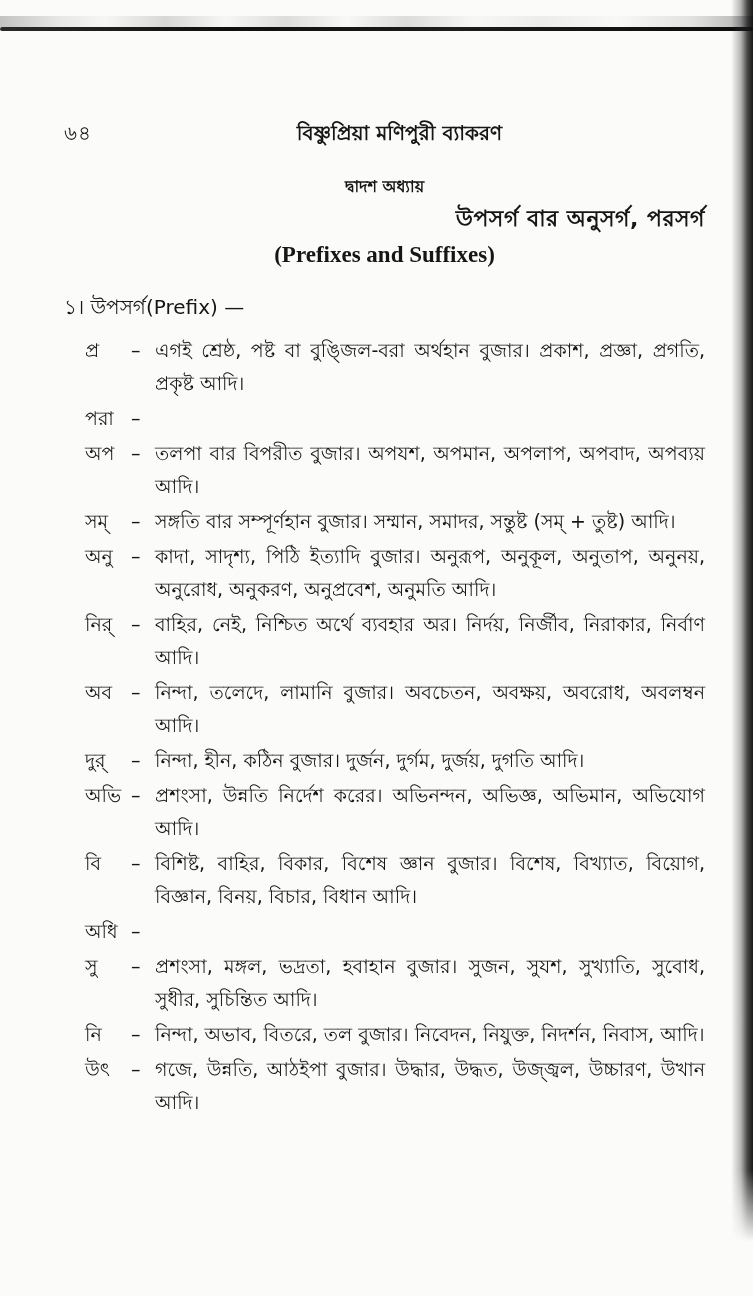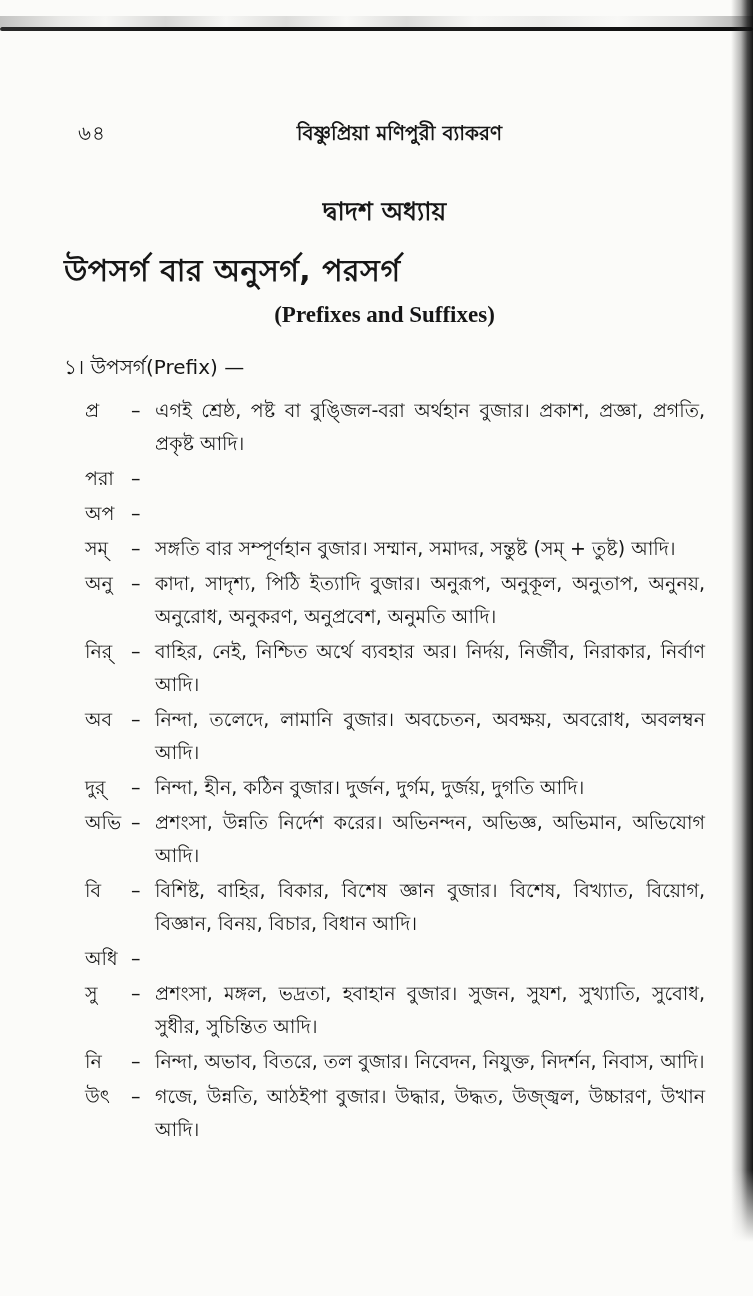--- a/index.html
+++ b/index.html
@@ -34,30 +34,30 @@
   .right-strip-fade {
     position:absolute; top:1170px; right:0; width:24px; height:80px;
     background:linear-gradient(to bottom, rgba(251,251,249,0), #fbfbf9 90%);
   }
   
   .page-body {
     position:absolute; top:118px; left:64px; width:641px;
   }
   .header-row { position:relative; height:34px; }
   .page-number {
-    position:absolute; left:14px; top:0; font-size:20px; letter-spacing:1px;
+    position:absolute; left:0; top:0; font-size:20px; letter-spacing:1px;
   }
   .running-head {
     text-align:center; font-size:20px; font-weight:600; padding-left:30px;
   }
   .kicker {
-    margin-top:40px; text-align:center; font-size:25px; font-weight:bold;
+    margin-top:22px; text-align:center; font-size:16px; font-weight:bold;
   }
   .main-title {
-    margin-top:12px; text-align:left; font-size:30px; font-weight:bold; letter-spacing:.5px;
+    margin-top:0; text-align:right; font-size:22px; font-weight:bold; letter-spacing:.5px;
   }
   .subtitle {
     margin-top:4px; text-align:center; font-size:23px; font-weight:bold;
     font-family:"Liberation Serif", serif;
   }
   .section-heading {
     margin-top:24px; font-size:20px;
   }
   .intro {
     margin-top:7px; font-size:19px; line-height:32px;
@@ -101,20 +101,21 @@
       <span class="dash">–</span>
       <span class="definition">এগই শ্রেষ্ঠ, পষ্ট বা বুঙ্জিল-বরা অর্থহান বুজার। প্রকাশ, প্রজ্ঞা, প্রগতি, প্রকৃষ্ট আদি।</span>
     </div>
     <div class="entry">
       <span class="term">পরা</span>
       <span class="dash">–</span>
     </div>
     <div class="entry">
       <span class="term">অপ</span>
       <span class="dash">–</span>
+      <span class="definition">তলপা বার বিপরীত বুজার। অপযশ, অপমান, অপলাপ, অপবাদ, অপব্যয় আদি।</span>
     </div>
     <div class="entry">
       <span class="term">সম্</span>
       <span class="dash">–</span>
       <span class="definition">সঙ্গতি বার সম্পূর্ণহান বুজার। সম্মান, সমাদর, সন্তুষ্ট (সম্ + তুষ্ট) আদি।</span>
     </div>
     <div class="entry">
       <span class="term">অনু</span>
       <span class="dash">–</span>
       <span class="definition">কাদা, সাদৃশ্য, পিঠি ইত্যাদি বুজার। অনুরূপ, অনুকূল, অনুতাপ, অনুনয়, অনুরোধ, অনুকরণ, অনুপ্রবেশ, অনুমতি আদি।</span>

